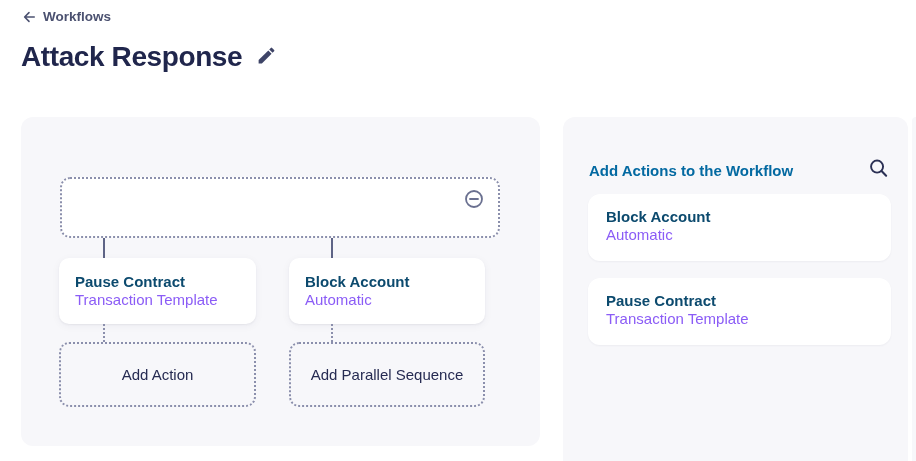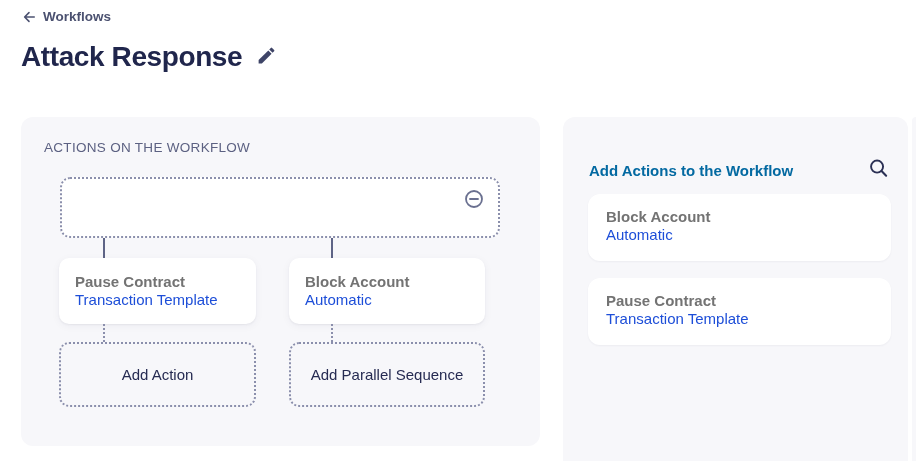--- a/index.html
+++ b/index.html
@@ -59,22 +59,22 @@
   .conn-b { left:331px; }
 
   .node-card {
     position:absolute; top:258px; height:66px;
     background:#ffffff; border-radius:10px;
     box-shadow:0 1px 2px rgba(30,35,70,0.06), 0 2px 8px rgba(30,35,70,0.05);
     padding:15px 16px 0 16px; cursor:pointer;
   }
   .node-card-1 { left:59px; width:197px; }
   .node-card-2 { left:289px; width:196px; }
-  .card-title { font-size:15px; font-weight:700; color:#737373; line-height:18px; }
-  .card-sub   { font-size:15px; font-weight:400; color:#1d4ed8; line-height:18px; }
+  .card-title { font-size:15px; font-weight:700; color:#0c4a6e; line-height:18px; }
+  .card-sub   { font-size:15px; font-weight:400; color:#8b5cf6; line-height:18px; }
 
   .dash-btn {
     position:absolute; top:342px; height:65px;
     border:2px dotted #8b8fac; border-radius:10px;
     display:flex; align-items:center; justify-content:center;
     font-size:15px; color:#262b52; cursor:pointer; background:transparent;
   }
   .dash-btn-1 { left:59px; width:197px; }
   .dash-btn-2 { left:289px; width:196px; }
 
@@ -115,21 +115,20 @@
       <span>
         <svg width="21" height="21" viewBox="0 0 24 24" fill="#3e4467">
           <path d="M3 17.25V21h3.75L17.81 9.94l-3.75-3.75L3 17.25z"></path>
           <path d="M20.71 7.04a.996.996 0 0 0 0-1.41l-2.34-2.34a.996.996 0 0 0-1.41 0l-1.83 1.83 3.75 3.75 1.83-1.83z"></path>
         </svg>
       </span>
     </span>
   </div>
 
   <div class="panel-left"></div>
-  <div class="section-label">ACTIONS ON THE WORKFLOW</div>
 
   <div class="root-drop">
     <span class="minus-btn">
       <span>
         <svg width="20" height="20" viewBox="0 0 20 20" fill="none">
           <circle cx="10" cy="10" r="8" stroke="#6a7090" stroke-width="1.8"></circle>
           <path d="M6 10 H14" stroke="#6a7090" stroke-width="1.8" stroke-linecap="round"></path>
         </svg>
       </span>
     </span>

